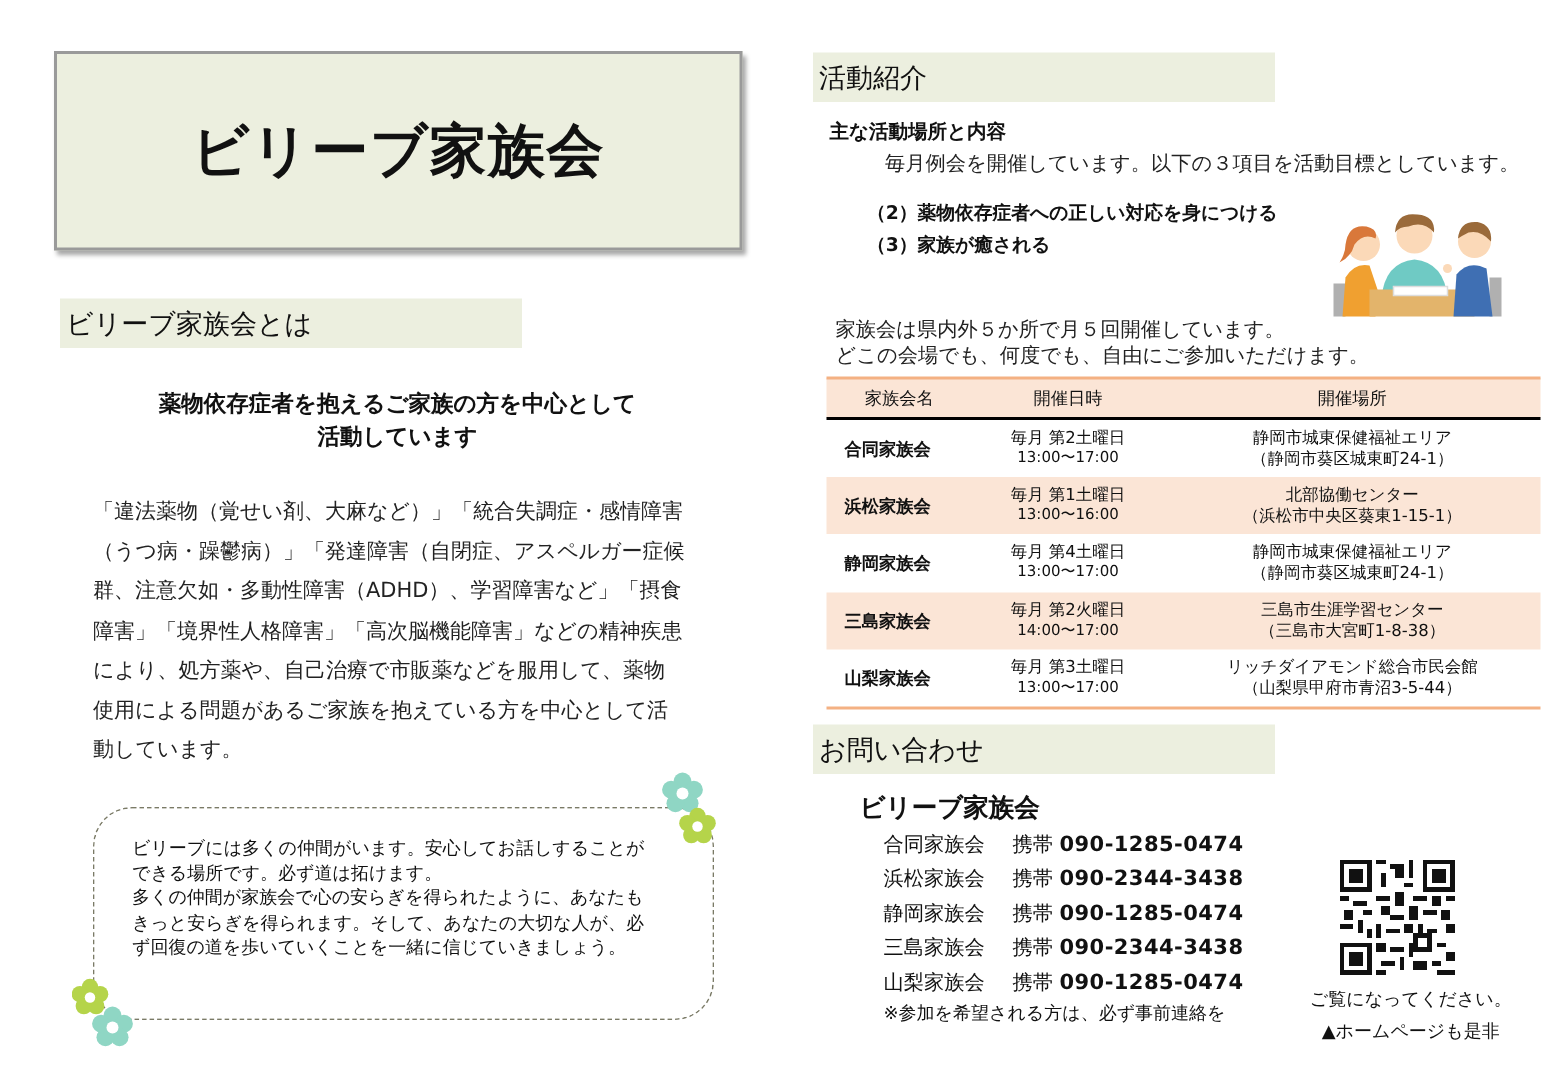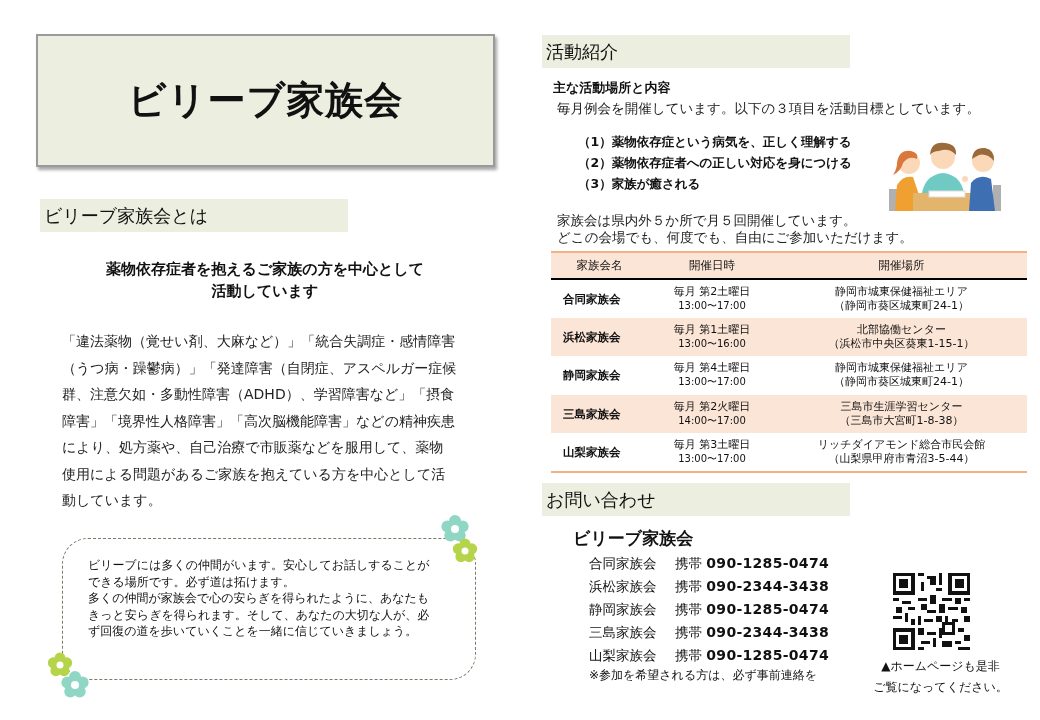--- a/index.html
+++ b/index.html
@@ -135,24 +135,23 @@
       <circle cx="-7.6" cy="-2.5" r="6"></circle>
     <circle cx="0" cy="0" r="4" fill="#fff"></circle>
   </g>
 </svg>
 
 <div class="abs section-head" style="left:542px; top:35px; width:308px;">
   <span>活動紹介</span>
 </div>
 
 <div class="abs sub-bold" style="left:553px; top:79px;">主な活動場所と内容</div>
-<div class="abs small-text" style="left:557px; top:100px;">毎月例会を開催しています。以下の３項目を活動目標としています。</div>
+<div class="abs small-text" style="left:590px; top:100px;">毎月例会を開催しています。以下の３項目を活動目標としています。</div>
 
 <div class="abs goals">
-  <div>（1）薬物依存症という病気を、正しく理解する</div>
   <div>（2）薬物依存症者への正しい対応を身につける</div>
   <div>（3）家族が癒される</div>
 </div>
 
 <svg class="abs illus" viewBox="0 0 124 78">
   <rect x="6" y="54" width="8" height="22" fill="#b0b0b0"></rect>
   <rect x="110" y="50" width="8" height="26" fill="#b0b0b0"></rect>
 
   <path d="M12 76 L14 50 Q20 40 30 42 L36 60 L34 76 Z" fill="#f0a030"></path>
   <circle cx="26" cy="28" r="11" fill="#fbd9b8"></circle>
@@ -312,15 +311,15 @@
       <rect x="9" y="22" width="3" height="1"></rect>
       <rect x="13" y="21" width="1" height="3"></rect>
       <rect x="16" y="22" width="3" height="2"></rect>
       <rect x="20" y="22" width="2" height="1"></rect>
       <rect x="21" y="24" width="4" height="1"></rect>
       <rect x="8" y="24" width="2" height="1"></rect>
   </g>
 </svg>
 
 <div class="abs qr-caption">
+  <div>ご覧になってください。</div>
   <div>▲ホームページも是非</div>
-  <div>ご覧になってください。</div>
 </div>
 
 </body></html>

